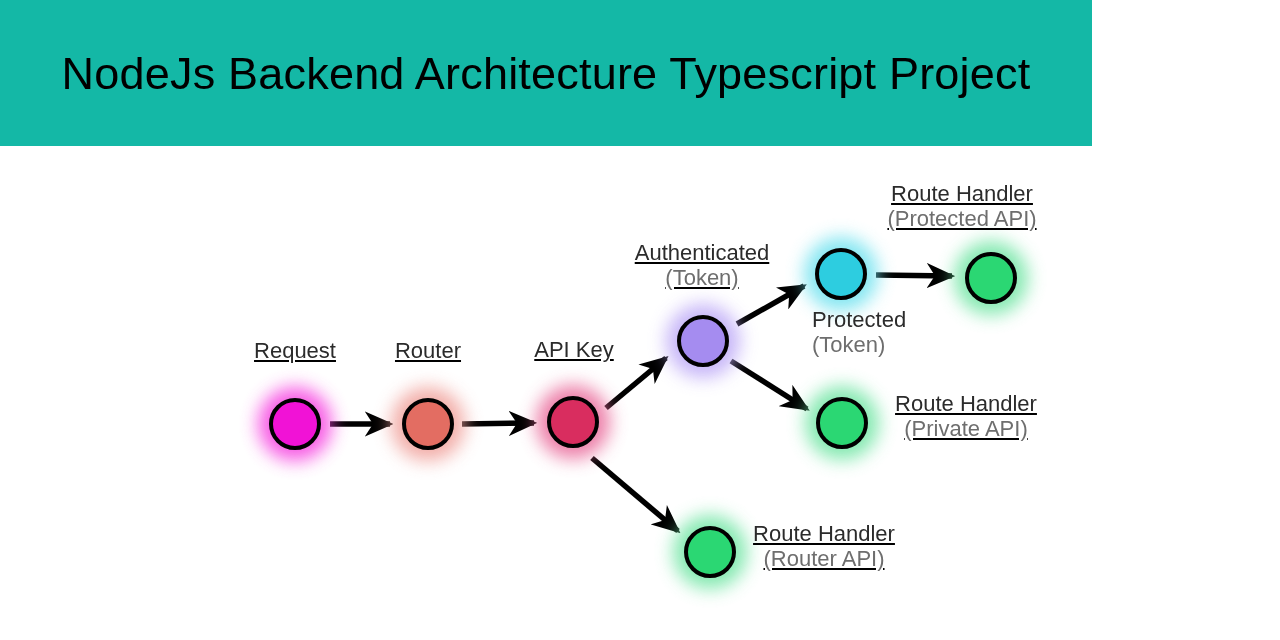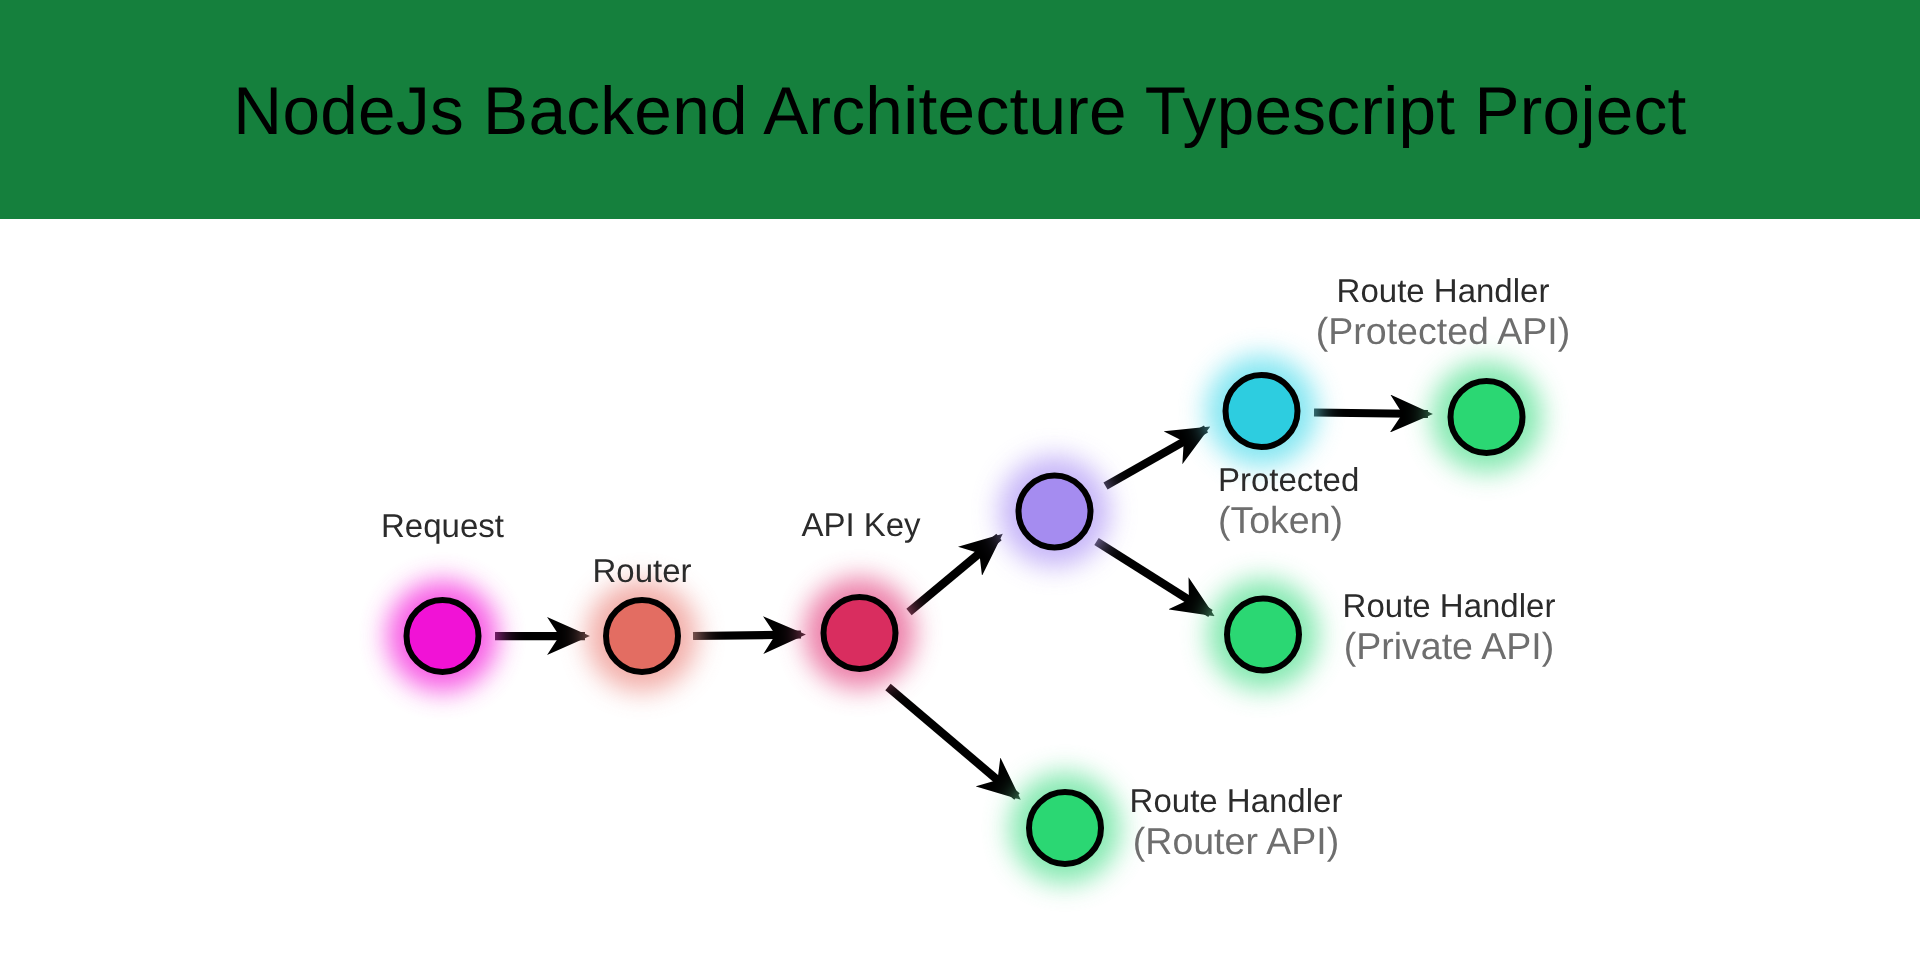--- a/index.html
+++ b/index.html
@@ -16,23 +16,23 @@
     height: 640px;
     background: #ffffff;
     overflow: hidden;
   }
 
   
   #header-banner {
     position: absolute;
     left: 0;
     top: 0;
-    width: 1280px;
+    width: 1092px;
     height: 146px;
-    background: #15803d;
+    background: #14b8a6;
     display: flex;
     align-items: center;
     justify-content: center;
   }
   #header-title {
     font-family: "Liberation Sans", sans-serif;
     font-size: 45px;
     font-weight: 400;
     color: #000000;
     letter-spacing: 0.2px;
@@ -97,25 +97,25 @@
   .node-label .label-main {
     display: block;
     font-family: "Liberation Sans", sans-serif;
     font-size: 22px;
     font-weight: 500;
     color: #2b2b2b;
   }
   .node-label .label-sub {
     display: block;
     font-family: "Liberation Sans", sans-serif;
-    font-size: 25px;
+    font-size: 22px;
     font-weight: 400;
     color: #6e6e6e;
   }
-  .label-center { transform: translate(-50%, 0); text-align: center; }
+  .label-center { transform: translate(-50%, 0); text-align: center; text-decoration: underline; }
   .label-left   { text-align: left; }
 </style>
 </head>
 <body>
 
 <div id="page">
 
   <div id="header-banner">
     <div id="header-title">NodeJs Backend Architecture Typescript Project</div>
   </div>
@@ -145,36 +145,40 @@
       <div class="node-core" style="background:#f112d6;"></div>
     </div>
     <div class="node-label label-center" style="left:295px; top:193px;text-align:right;">
       <span class="label-main">Request</span>
     </div>
 
     <div class="node" style="left:428px; top:278px;">
       <div class="node-glow" style="background:#f0a09a;"></div>
       <div class="node-core" style="background:#e36d62;"></div>
     </div>
-    <div class="node-label label-center" style="left:428px; top:193px;margin-top:30px;">
+    <div class="node-label label-center" style="left:428px; top:193px;">
       <span class="label-main">Router</span>
     </div>
 
     <div class="node" style="left:573px; top:276px;">
       <div class="node-glow" style="background:#e9699a;"></div>
       <div class="node-core" style="background:#d92d5f;"></div>
     </div>
     <div class="node-label label-center" style="left:574px; top:192px;">
       <span class="label-main">API Key</span>
     </div>
 
     <div class="node" style="left:703px; top:195px;">
       <div class="node-glow" style="background:#bda9f7;"></div>
       <div class="node-core" style="background:#a58cf0;"></div>
     </div>
+    <div class="node-label label-center" style="left:702px; top:95px;">
+      <span class="label-main">Authenticated</span>
+      <span class="label-sub">(Token)</span>
+    </div>
 
     <div class="node" style="left:841px; top:128px;">
       <div class="node-glow" style="background:#6fe2ef;"></div>
       <div class="node-core" style="background:#2dcde0;"></div>
     </div>
     <div class="node-label label-left" style="left:812px; top:162px;">
       <span class="label-main">Protected</span>
       <span class="label-sub">(Token)</span>
     </div>
 

